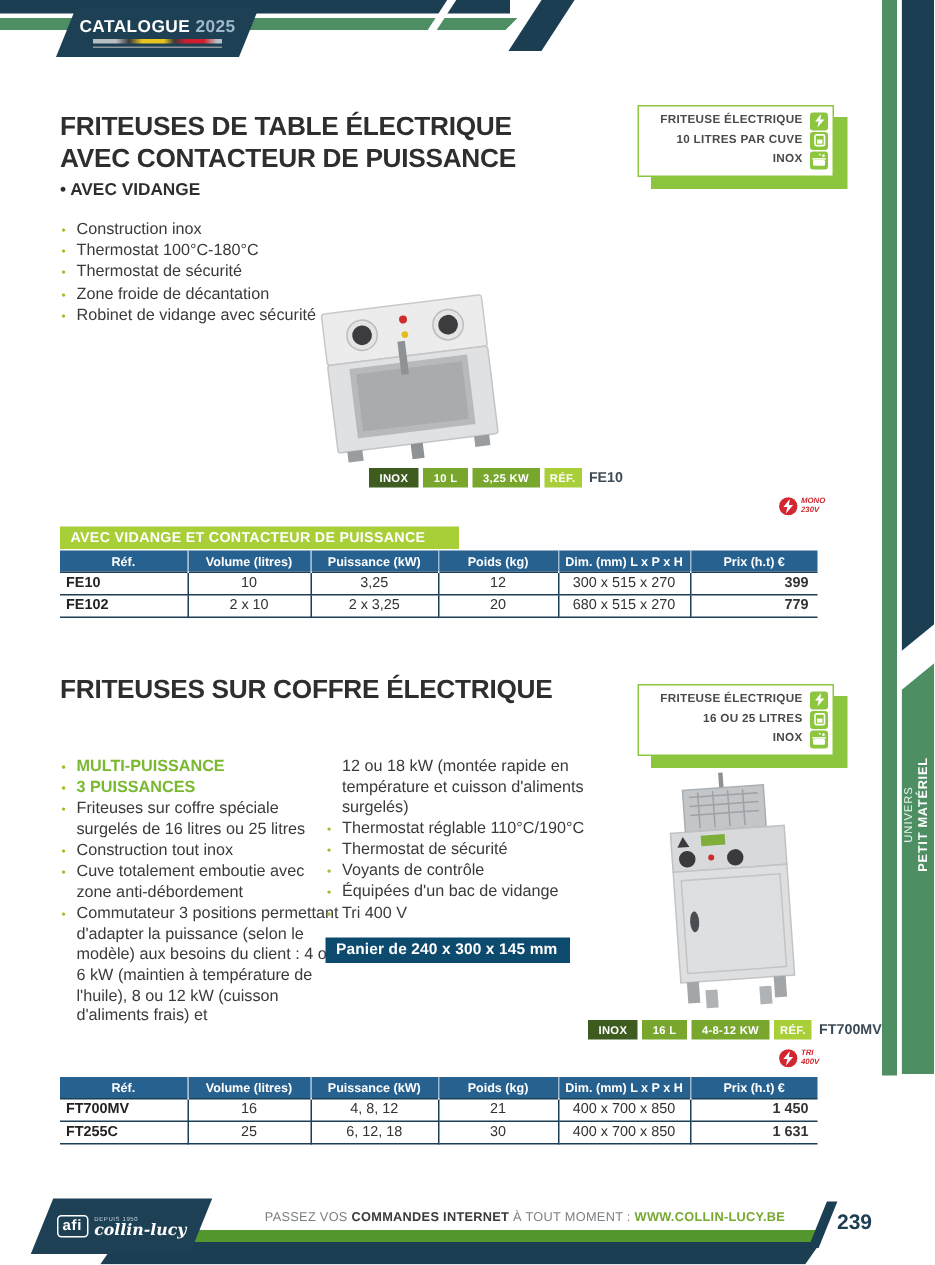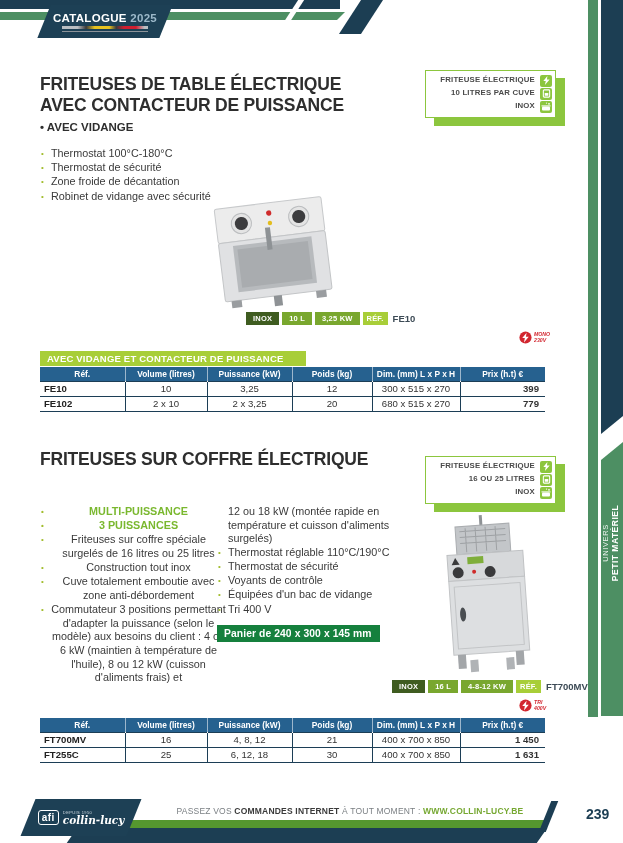--- a/index.html
+++ b/index.html
@@ -48,24 +48,24 @@
   .s1-sub { position:absolute; left:40px; top:121px; font-size:11.5px; font-weight:700; color:#2e2e2e; }
   .s2-title { position:absolute; left:40px; top:449px; font-size:17.5px; font-weight:800;
               color:#2e2e2e; letter-spacing:-.2px; }
 
   .blist { list-style:none; font-size:10.8px; color:#3a3a3a; line-height:13.6px; }
   .blist li { position:relative; padding-left:11px; margin-bottom:.6px; }
   .blist li::before { content:"•"; position:absolute; left:1px; top:0; color:#a2bd2e; font-size:8px; }
   .blist li.hl { color:#7ab82f; font-weight:700; }
   .blist .cont { position:relative; padding-left:11px; }
   .bullets-1 { position:absolute; left:40px; top:147px; width:195px; }
-  .col-left  { position:absolute; left:40px;  top:505px; width:186px;text-align:center; }
+  .col-left  { position:absolute; left:40px;  top:505px; width:186px; }
   .col-mid   { position:absolute; left:217px; top:505px; width:200px; }
 
-  .basket-badge { display:inline-block; margin-top:8px; margin-left:0; background:#15803d; color:#fff;
+  .basket-badge { display:inline-block; margin-top:8px; margin-left:0; background:#0c4a6e; color:#fff;
                   font-size:10.3px; font-weight:700; padding:3px 8px 3px 7px; letter-spacing:.1px; }
 
   
   .fbox-wrap { position:absolute; width:131px; height:48px; }
   .fb1 { left:425px; top:70px; } .fb2 { left:425px; top:456px; }
   .fbox-shadow { position:absolute; left:9px; top:8px; width:131px; height:48px; background:#8cc63e; }
   .fbox { position:absolute; left:0; top:0; width:131px; height:48px; background:#fff;
           border:1.5px solid #8cc63e; display:flex; flex-direction:column; justify-content:space-around;
           padding:3px 3px 3px 0; }
   .frow { display:flex; align-items:flex-start; justify-content:flex-end; gap:5px; }
@@ -110,21 +110,21 @@
              padding:1px 3px; letter-spacing:.5px; }
   .logo-col { display:flex; flex-direction:column; }
   .logo-tag { font-size:4px; color:#cfd9e0; letter-spacing:.4px; }
   .logo-name { font-family:"DejaVu Serif", serif; font-style:italic; font-weight:700;
                font-size:10.5px; color:#fff; line-height:11px; }
   .foot-order { position:absolute; left:140px; top:806px; width:420px; text-align:center;
                 font-size:8.5px; color:#7a7f83; letter-spacing:.2px; }
   .foot-order b { color:#3a3a3a; font-weight:700; }
   .foot-order .site { color:#76a832; font-weight:700; }
   .foot-slash { position:absolute; left:545px; top:801px; width:7px; height:31px; background:#1c3e53; transform:skewX(-22deg); }
-  .page-num { position:absolute; left:558px; top:806px; font-size:14px; font-weight:700; color:#1c3e53;margin-left:28px; }
+  .page-num { position:absolute; left:558px; top:806px; font-size:14px; font-weight:700; color:#1c3e53; }
 </style>
 </head>
 <body>
 
 <div class="page">
 
   <div class="top-navy-band"></div>
   <div class="green-stripe"></div>
   <div class="top-wedge"></div>
   <div class="top-slash" style="left:291px;"></div>
@@ -184,20 +184,21 @@
               <rect x="0.5" y="3.4" width="9" height="1" fill="#fff"></rect>
               <circle cx="8" cy="1.8" r="0.9" fill="#fff"></circle>
               <circle cx="5.5" cy="1.1" r="0.6" fill="#fff"></circle>
             </svg>
           </span>
       </div>
     </div>
   </div>
 
   <ul class="blist bullets-1">
+    <li>Construction inox</li>
     <li>Thermostat 100°C-180°C</li>
     <li>Thermostat de sécurité</li>
     <li>Zone froide de décantation</li>
     <li>Robinet de vidange avec sécurité</li>
   </ul>
 
   <div class="prod1">
     <svg width="152" height="152" viewBox="0 0 150 150">
       <g transform="rotate(-7 75 95)">
         <rect x="22" y="42" width="106" height="34" rx="2" fill="#ececec" stroke="#c7c9cb"></rect>

